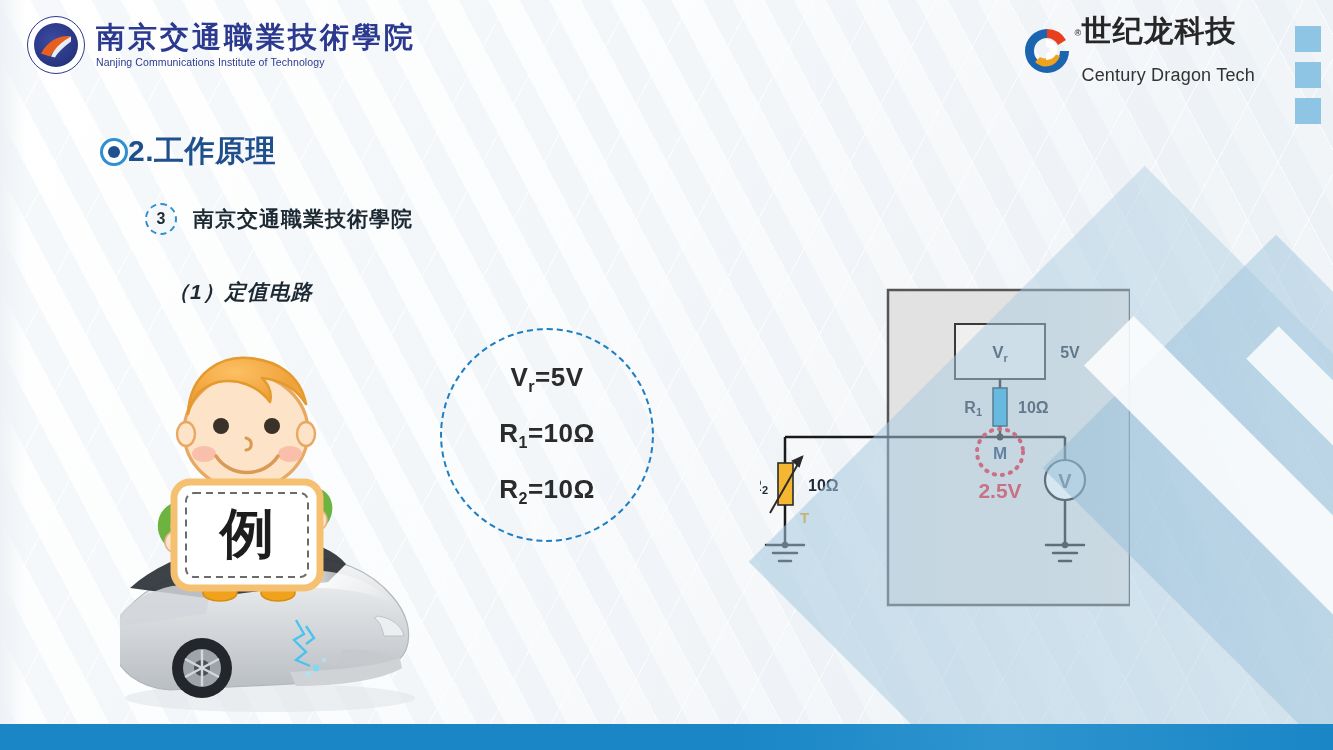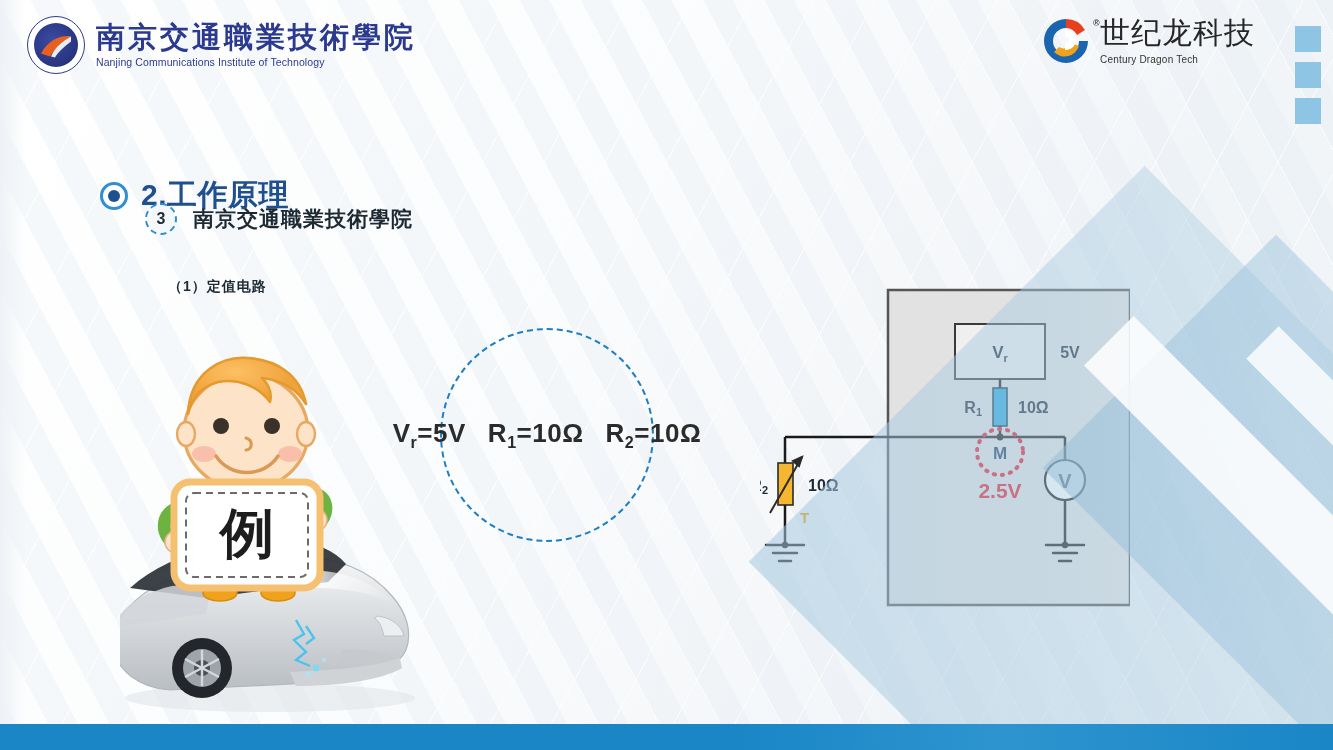--- a/index.html
+++ b/index.html
@@ -98,37 +98,37 @@
     display:flex; align-items:center; gap:9px;
   }
   #brand-mark { position:relative; width:50px; height:50px; flex:none; }
   #brand-reg {
     position:absolute; left:52px; top:2px;
     font-size:9px; color:#444; font-weight:700;
   }
   #brand-text-block { display:flex; flex-direction:column; }
   #brand-name-cn {
     font-family:"DejaVu Sans","Liberation Sans",sans-serif;
-    font-size:30px; font-weight:400; color:#262626;
+    font-size:30px; font-weight:700; color:#262626;
     letter-spacing:1px; line-height:1.0; white-space:nowrap;
   }
   #brand-name-en {
-    font-size:10px; font-weight:400; color:#333;
-    letter-spacing:.2px; margin-top:6px; white-space:nowrap;
+    font-size:18px; font-weight:400; color:#333;
+    letter-spacing:.2px; margin-top:19px; white-space:nowrap;
   }
   #deco-squares {
     position:absolute; right:12px; top:26px;
     display:flex; flex-direction:column; gap:10px;
   }
   .deco-square { width:26px; height:26px; background:#8ec4e4; }
 
   
   #section-title {
     position:absolute; left:100px; top:131px;
-    display:flex; align-items:center; gap:13px;margin-top:44px;
+    display:flex; align-items:center; 
   }
   #bullseye-icon {
     width:28px; height:28px; border-radius:50%;
     border:3.2px solid #2f8fd0; background:#ffffff;
     position:relative; flex:none;
   }
   #bullseye-icon::after{
     content:""; position:absolute; left:5px; top:5px; right:5px; bottom:5px;
     border-radius:50%; background:#20518e;
   }
@@ -148,33 +148,33 @@
     flex:none;
   }
   #step-badge-num { font-size:16px; font-weight:700; color:#1d2a33; }
   #subsection-text {
     font-size:21px; font-weight:700; color:#1d2a33;
     letter-spacing:1px; white-space:nowrap;
   }
 
   #item-title {
     position:absolute; left:168px; top:278px;
-    font-size:14px; font-weight:700; color:#1d2a33;
-    letter-spacing:1px; white-space:nowrap;
+    font-size:21px; font-weight:700; color:#1d2a33;
+    letter-spacing:1px; white-space:nowrap;font-style:italic;
   }
 
   
   #illustration { position:absolute; left:120px; top:330px; width:300px; height:390px; }
 
   
   #formula-circle {
     position:absolute; left:440px; top:328px;
     width:214px; height:214px; border-radius:50%;
     border:2.5px dashed #1c7fc4;
-    display:flex; flex-direction:row;
+    display:flex; flex-direction:column;
     align-items:center; justify-content:center; gap:22px;
   }
   .formula {
     font-size:26px; font-weight:700; color:#2b2b2b;
     letter-spacing:.5px; white-space:nowrap;
   }
   .formula sub { font-size:.62em; font-weight:700; }
   #formula-result {
     position:absolute; left:440px; top:551px; width:214px;
     text-align:center;

